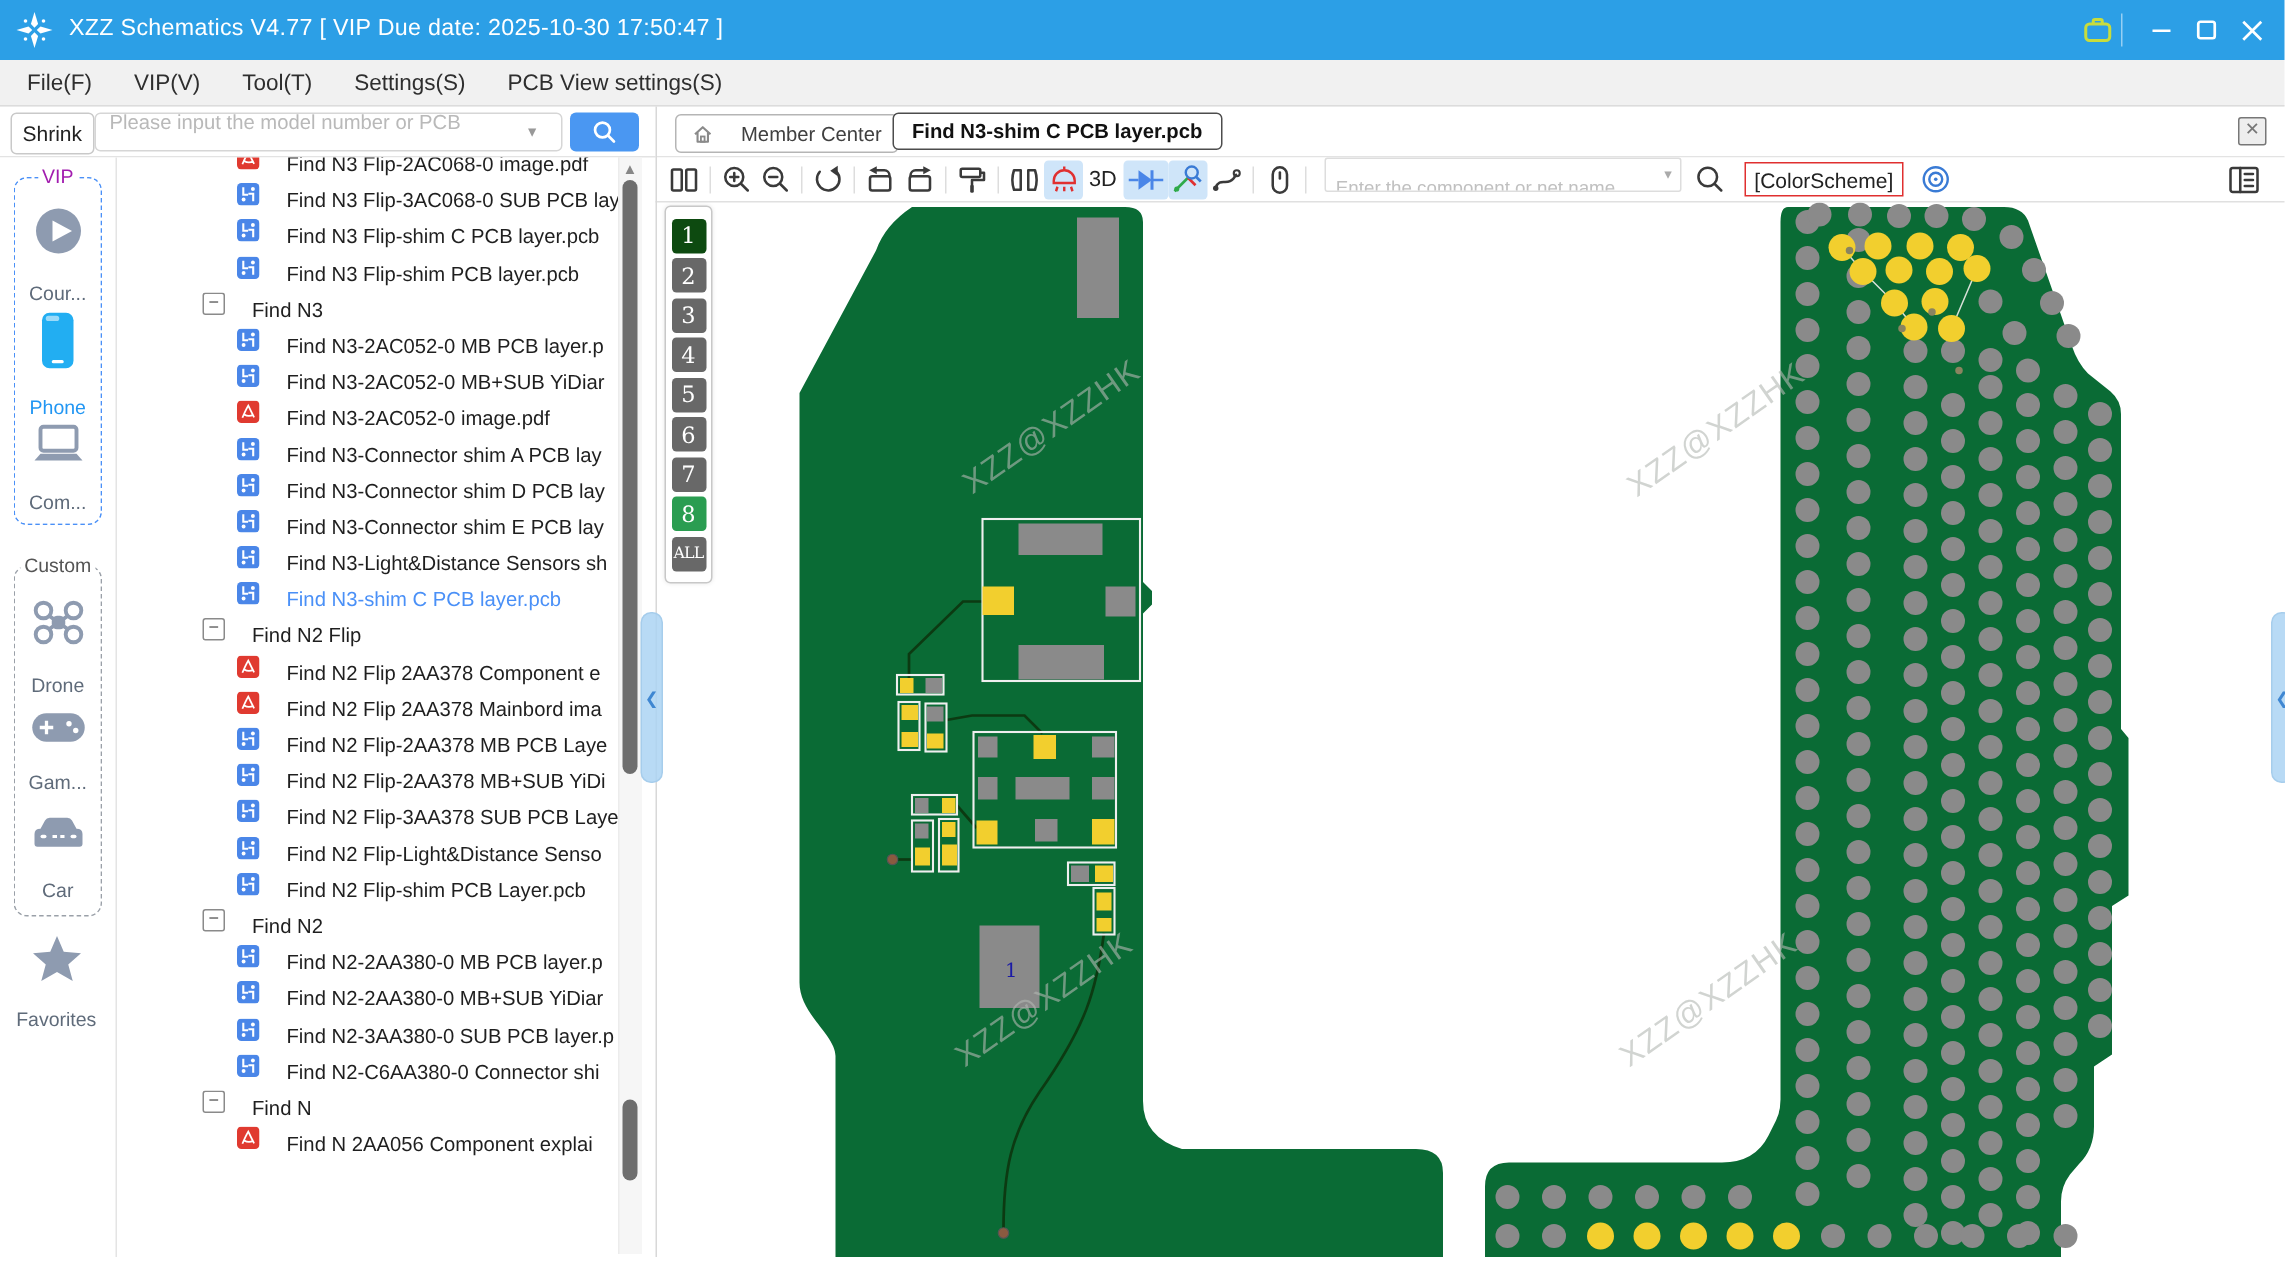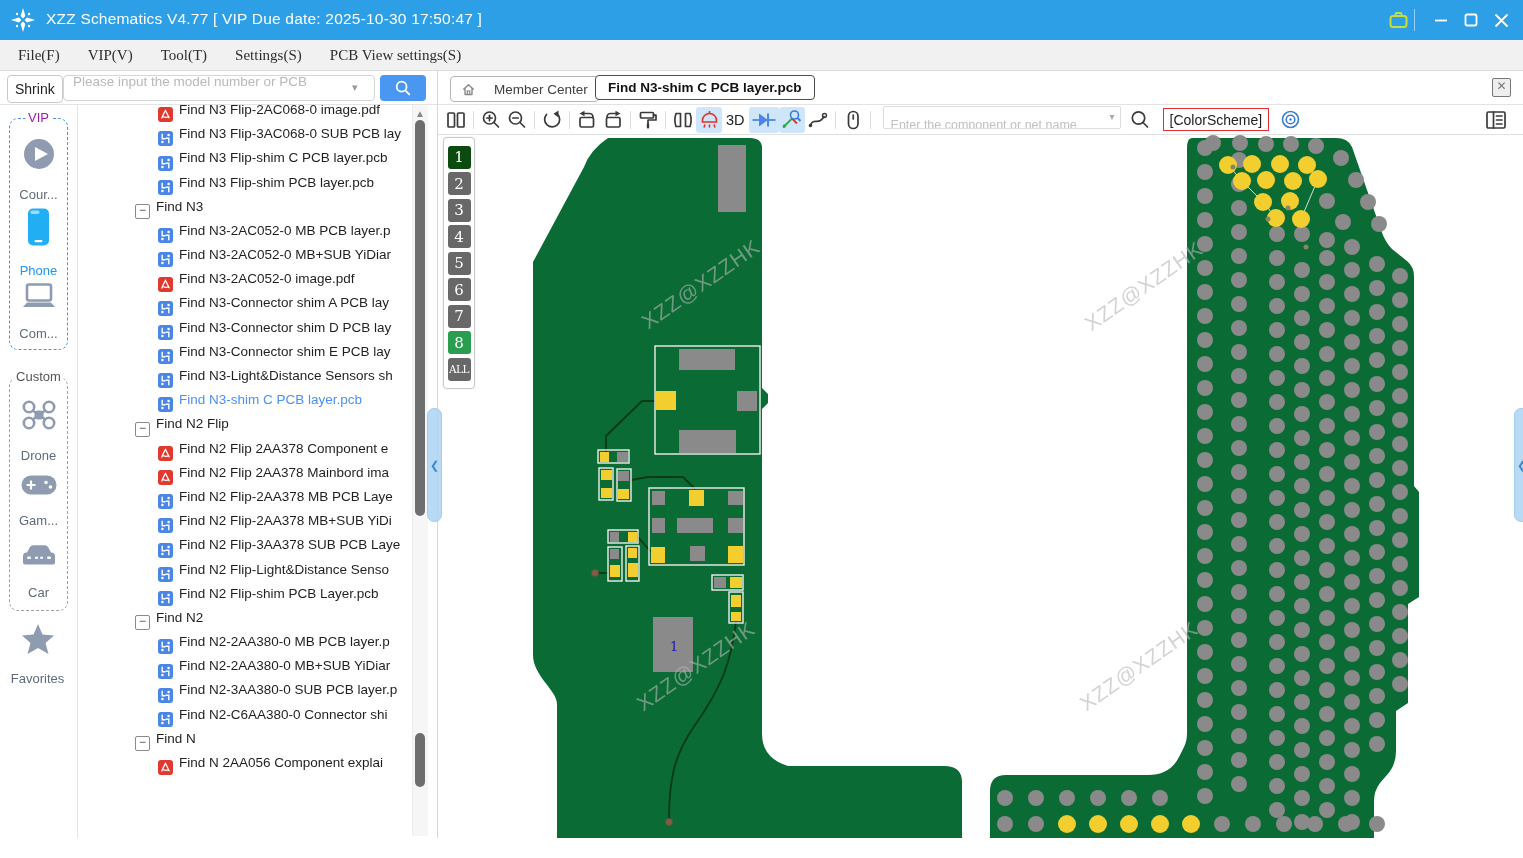--- a/index.html
+++ b/index.html
@@ -9,21 +9,21 @@
   #titlebar{left:0;top:0;width:1523px;height:40px;background:var(--c-titlebar,#2c9fe6);color:#fff;}
   #logo{left:10px;top:7px;width:26px;height:26px;}
   #title-text{left:46px;top:10px;font-size:15.5px;letter-spacing:.2px;}
   #vipcase{left:1388px;top:10px;}
   #winsep{left:1414px;top:9px;width:1px;height:22px;background:rgba(255,255,255,.5);}
   .winbtn{top:0;width:34px;height:40px;display:flex;align-items:center;justify-content:center;cursor:default;}
   #btn-min{left:1424px;}#btn-max{left:1454px;}#btn-close{left:1484px;}
   
   #menubar{left:0;top:40px;width:1523px;height:31px;background:#f1f1f1;border-bottom:1px solid #dcdcdc;
     display:flex;align-items:center;padding-left:18px;gap:28px;box-sizing:border-box;}
-  .menu-item{font-size:15px;color:#2e2e2e;font-family:Liberation Serif, serif;}
+  .menu-item{font-size:15px;color:#2e2e2e;}
   
   #quickbar{left:0;top:72px;width:437px;height:33px;background:#fff;border-bottom:1px solid #e3e3e3;box-sizing:border-box;}
   #shrink-btn{left:7px;top:3px;height:26px;padding:0 7px;border:1px solid #c9c9c9;border-radius:4px;
     display:flex;align-items:center;font-size:14px;color:#222;background:#fff;}
   #model-search{left:63px;top:3px;width:312px;height:26px;border:1px solid #d6d6d6;border-radius:4px;
     box-sizing:border-box;font-size:13.5px;color:#333;padding:0 24px 14px 9px;outline:none;}
   #model-search::placeholder{color:#b9b9b9;}
   #model-chevron{left:352px;top:9px;font-size:11px;color:#999;}
   #model-search-btn{left:380px;top:3px;width:46px;height:26px;background:#4a97f2;border-radius:4px;
     display:flex;align-items:center;justify-content:center;}
@@ -60,21 +60,21 @@
   #vipbox .boxlabel{color:#a21caf;}
   #custombox .boxlabel{color:#555;}
   .side-item{position:absolute;left:0;width:57px;text-align:center;}
   .side-label{font-size:13px;color:#5f6b7a;margin-top:12px;}
   .side-label.blue{color:#2196f3;}
   #favorites{position:absolute;left:9px;top:518px;width:57px;text-align:center;}
   
   #treepanel{left:78px;top:105px;width:334px;height:731px;background:#fff;overflow:hidden;}
   #tree-rows{position:absolute;left:0;top:-7px;width:334px;}
   .trow{height:24.2px;line-height:24.2px;white-space:nowrap;overflow:hidden;padding-left:80px;
-    display:flex;align-items:flex-end;gap:6px;font-size:13.5px;color:#1f1f1f;}
+    display:flex;align-items:flex-start;gap:18px;font-size:13.5px;color:#1f1f1f;}
   .trow.tgroup{padding-left:57px;}
   .trow.tsel .tlabel{color:#4a90f7;}
   .tlabel{white-space:nowrap;}
   .minusbox{width:13px;height:13px;border:1px solid #8a8a8a;border-radius:2px;color:#555;font-size:12px;
     line-height:11px;text-align:center;flex:0 0 auto;background:#fff;}
   .ticon{width:15px;height:15px;flex:0 0 auto;display:inline-flex;}
   
   #tree-scroll{left:412px;top:105px;width:16px;height:731px;background:#f6f6f6;border-left:1px solid #ececec;box-sizing:border-box;}
   #scroll-up{left:415px;top:108px;font-size:10px;color:#888;}
   .sthumb{position:absolute;left:415px;width:10px;background:#6e6e6e;border-radius:5px;}

